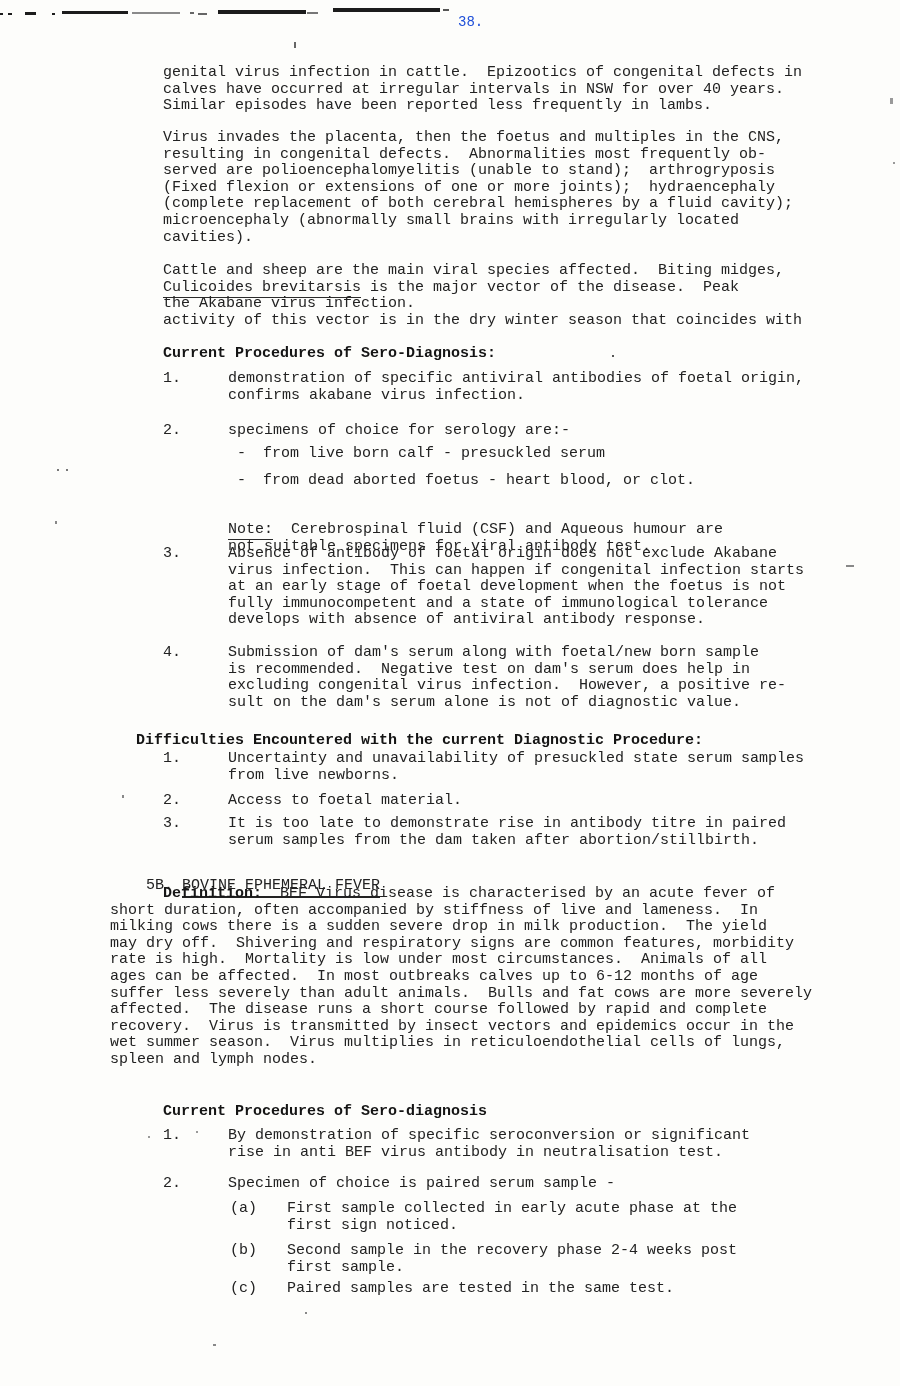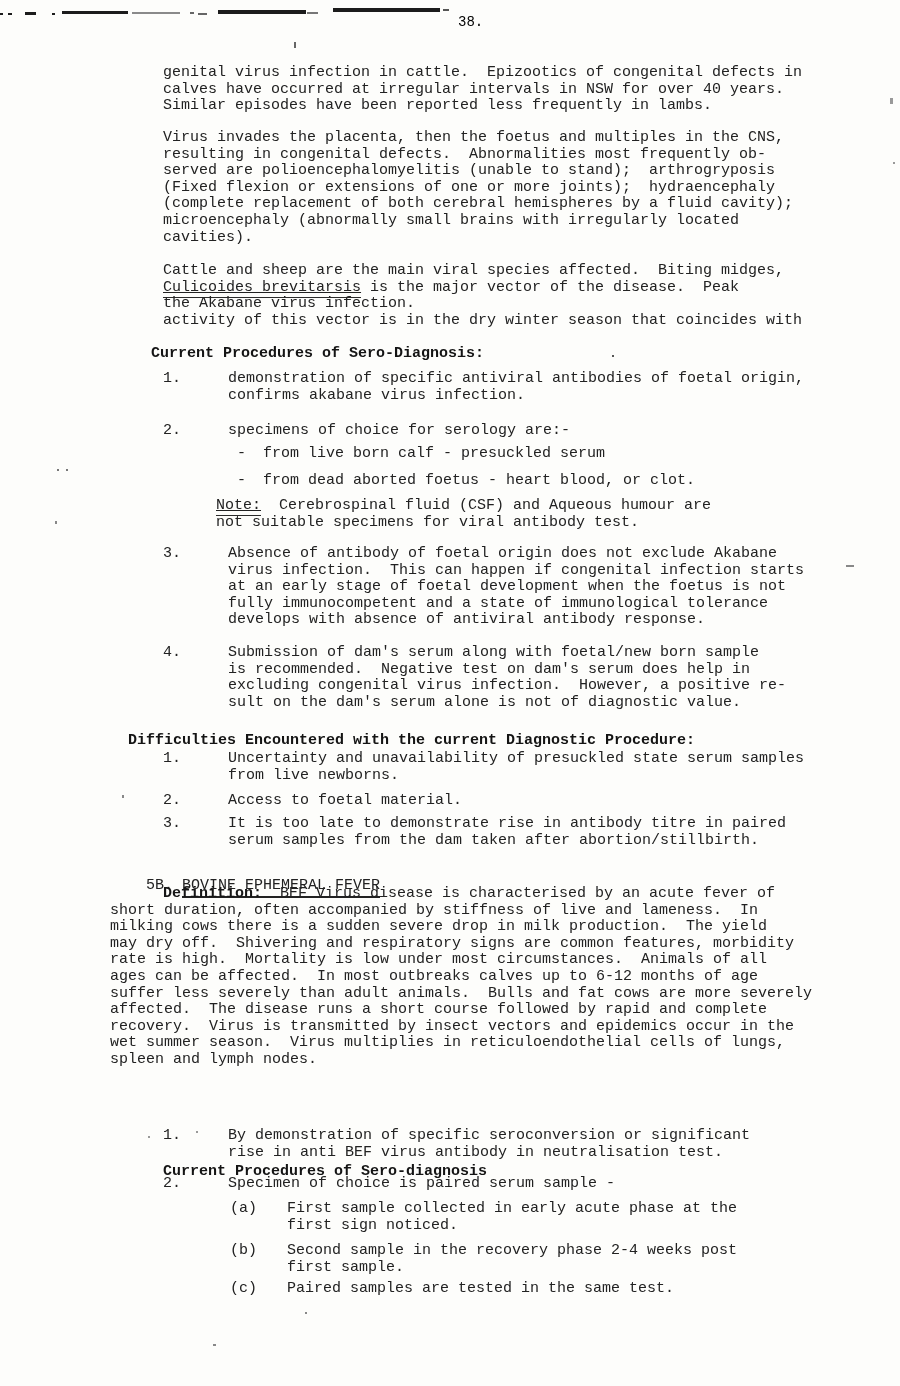--- a/index.html
+++ b/index.html
@@ -8,35 +8,35 @@
     background:#fdfdfb;
     font-family:"Liberation Mono","DejaVu Sans Mono",monospace;
     color:#222;
     overflow:hidden;
     position:relative;
   }
   .page{position:relative;width:900px;height:1386px;}
   .ln{white-space:pre;font-size:15px;line-height:16.6px;letter-spacing:0px;}
   .ln span{white-space:pre;}
   .blk{position:absolute;}
-  .pageno{position:absolute;left:458px;top:14px;font-size:14px;color:#000000;}
+  .pageno{position:absolute;left:458px;top:14px;font-size:14px;color:#1d4ed8;}
   .bold{font-weight:bold;color:#161616;}
   .heading{font-weight:bold;color:#141414;font-size:15px;line-height:16.6px;white-space:pre;}
-  .ul{border-bottom:1px solid #2a2a2a;padding-bottom:1px;text-decoration:underline;}
+  .ul{border-bottom:1px solid #2a2a2a;padding-bottom:1px;}
   .ul2{border-bottom:2px solid #222;padding-bottom:2px;}
   
   .item{position:absolute;left:163px;}
   .item .num{position:absolute;left:0;top:0;font-size:15px;line-height:16.6px;}
   .item .body{margin-left:65px;}
   
   .dash{position:absolute;left:237px;}
   .dash .bullet{position:absolute;left:0;top:0;font-size:15px;line-height:16.6px;}
   .dash .body{margin-left:26px;}
   
-  .note{position:absolute;left:216px;}
+  .note{position:absolute;left:228px;margin-top:24px;}
   
   .sub{position:absolute;left:230px;}
   .sub .lbl{position:absolute;left:0;top:0;font-size:15px;line-height:16.6px;}
   .sub .body{margin-left:57px;}
   
   .art{position:absolute;background:#1c1c1c;}
 </style>
 </head>
 <body>
 
@@ -88,21 +88,21 @@
 
   <div class="blk" style="left:163px;top:263px">
     <div class="ln">Cattle and sheep are the main viral species affected.  Biting midges,</div>
     <div class="ln"><span class="ul">Culicoides brevitarsis</span><span> is the major vector of the disease.  Peak</span></div>
     <div>
         <div class="ln">the Akabane virus infection.</div>
         <div class="ln">activity of this vector is in the dry winter season that coincides with</div>
       </div>
   </div>
 
-  <div class="blk heading" style="left:151px;top:346px">Current Procedures of Sero-Diagnosis:</div>
+  <div class="blk heading" style="left:163px;top:346px">Current Procedures of Sero-Diagnosis:</div>
 
   <div class="item" style="top:371px">
     <span class="num">1.</span>
     <div class="body">
         <div class="ln">demonstration of specific antiviral antibodies of foetal origin,</div>
         <div class="ln">confirms akabane virus infection.</div>
       </div>
   </div>
 
   <div class="item" style="top:423px">
@@ -140,21 +140,21 @@
   <div class="item" style="top:645px">
     <span class="num">4.</span>
     <div class="body">
         <div class="ln">Submission of dam's serum along with foetal/new born sample</div>
         <div class="ln">is recommended.  Negative test on dam's serum does help in</div>
         <div class="ln">excluding congenital virus infection.  However, a positive re-</div>
         <div class="ln">sult on the dam's serum alone is not of diagnostic value.</div>
       </div>
   </div>
 
-  <div class="blk heading" style="left:128px;top:733px">Difficulties Encountered with the current Diagnostic Procedure:</div>
+  <div class="blk heading" style="left:136px;top:733px">Difficulties Encountered with the current Diagnostic Procedure:</div>
 
   <div class="item" style="top:751px">
     <span class="num">1.</span>
     <div class="body">
         <div class="ln">Uncertainty and unavailability of presuckled state serum samples</div>
         <div class="ln">from live newborns.</div>
       </div>
   </div>
   <div class="item" style="top:793px">
     <span class="num">2.</span>
@@ -183,21 +183,21 @@
         <div class="ln">rate is high.  Mortality is low under most circumstances.  Animals of all</div>
         <div class="ln">ages can be affected.  In most outbreaks calves up to 6-12 months of age</div>
         <div class="ln">suffer less severely than adult animals.  Bulls and fat cows are more severely</div>
         <div class="ln">affected.  The disease runs a short course followed by rapid and complete</div>
         <div class="ln">recovery.  Virus is transmitted by insect vectors and epidemics occur in the</div>
         <div class="ln">wet summer season.  Virus multiplies in reticuloendothelial cells of lungs,</div>
         <div class="ln">spleen and lymph nodes.</div>
       </div>
   </div>
 
-  <div class="blk heading" style="left:163px;top:1164px">Current Procedures of Sero-diagnosis</div>
+  <div class="blk heading" style="left:163px;top:1104px">Current Procedures of Sero-diagnosis</div>
 
   <div class="item" style="top:1128px">
     <span class="num">1.</span>
     <div class="body">
         <div class="ln">By demonstration of specific seroconversion or significant</div>
         <div class="ln">rise in anti BEF virus antibody in neutralisation test.</div>
       </div>
   </div>
 
   <div class="item" style="top:1176px">

